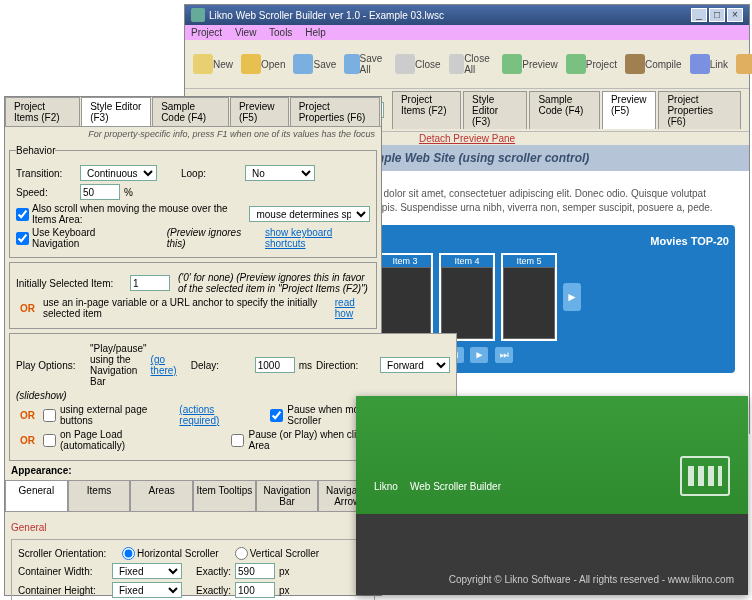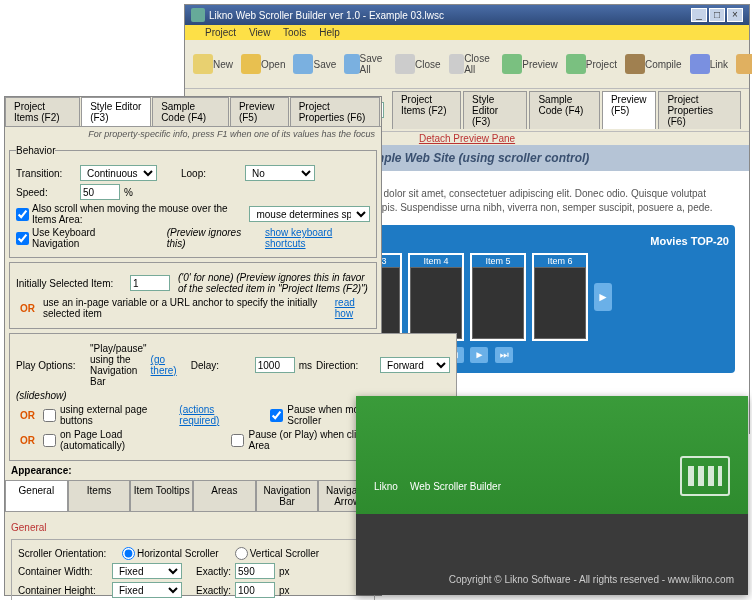--- a/index.html
+++ b/index.html
@@ -3,21 +3,21 @@
 <meta charset="utf-8">
 <style>
 *{box-sizing:border-box;margin:0;padding:0;font-family:Tahoma,Arial,sans-serif;font-size:10px}
 body{width:752px;height:600px;background:#fff;position:relative;overflow:hidden}
 .win{position:absolute;border:1px solid #888;background:#ece9d8}
 .win-main{left:184px;top:4px;width:566px;height:430px}
 .titlebar{background:linear-gradient(#4a6da7,#2e4a7a);color:#fff;padding:3px 6px;font-size:11px;display:flex;align-items:center}
 .titlebar .icon{width:14px;height:14px;background:#6a9;margin-right:4px;border-radius:2px}
 .titlebar-btns{margin-left:auto;display:flex;gap:2px}
 .titlebar-btns span{width:16px;height:14px;background:#c5d3e8;border:1px solid #fff;display:inline-block;text-align:center;line-height:11px;color:#333;cursor:default}
-.menubar{background:#fde047;padding:2px 20px;font-size:10px;color:#333}
+.menubar{background:#f0abfc;padding:2px 6px;font-size:10px;color:#333}
 .menubar span{margin-right:10px}
 .toolbar{background:#ece9d8;padding:4px 8px;display:flex;align-items:center;border-bottom:1px solid #bbb}
 .tool-btn{display:flex;align-items:center;margin-right:8px;font-size:9px;color:#444}
 .tool-btn .ico{width:20px;height:20px;border-radius:3px;margin-bottom:1px}
 .ico-new{background:#e8d070}
 .ico-open{background:#e8c050}
 .ico-save{background:#7ab0e0}
 .ico-saveall{background:#7ab0e0}
 .ico-close{background:#ccc}
 .ico-closeall{background:#ccc}
@@ -174,24 +174,20 @@
               <div class="poster p3"></div>
             </div>
           <div class="movie">
               <div class="lbl">Item 4</div>
               <div class="poster p4"></div>
             </div>
           <div class="movie">
               <div class="lbl">Item 5</div>
               <div class="poster p5"></div>
             </div>
-          <div class="movie">
-              <div class="lbl">Item 6</div>
-              <div class="poster p6"></div>
-            </div>
           <div class="arrow">►</div>
         </div>
         <div class="scroller-nav">
           <span>⏮</span>
           <span>◄</span>
           <span>►</span>
           <span>⏭</span>
         </div>
       </div>
     </div>
@@ -281,22 +277,22 @@
       <span>Pause (or Play) when clicking on the Items Area</span>
     </div>
   </fieldset>
 
   <div class="row" style="padding:0 6px">
     <b>Appearance:</b>
   </div>
   <div class="sub-tabs">
     <div class="st active">General</div>
     <div class="st">Items</div>
+    <div class="st">Areas</div>
     <div class="st">Item Tooltips</div>
-    <div class="st">Areas</div>
     <div class="st">Navigation Bar</div>
     <div class="st">Navigation Arrows</div>
   </div>
   <div class="appearance-body">
     <div class="general-hdr">General</div>
     <fieldset>
       <div class="row">
         <label style="min-width:100px">Scroller Orientation:</label>
         <span class="radio">
             <input type="radio" checked="" style="">

